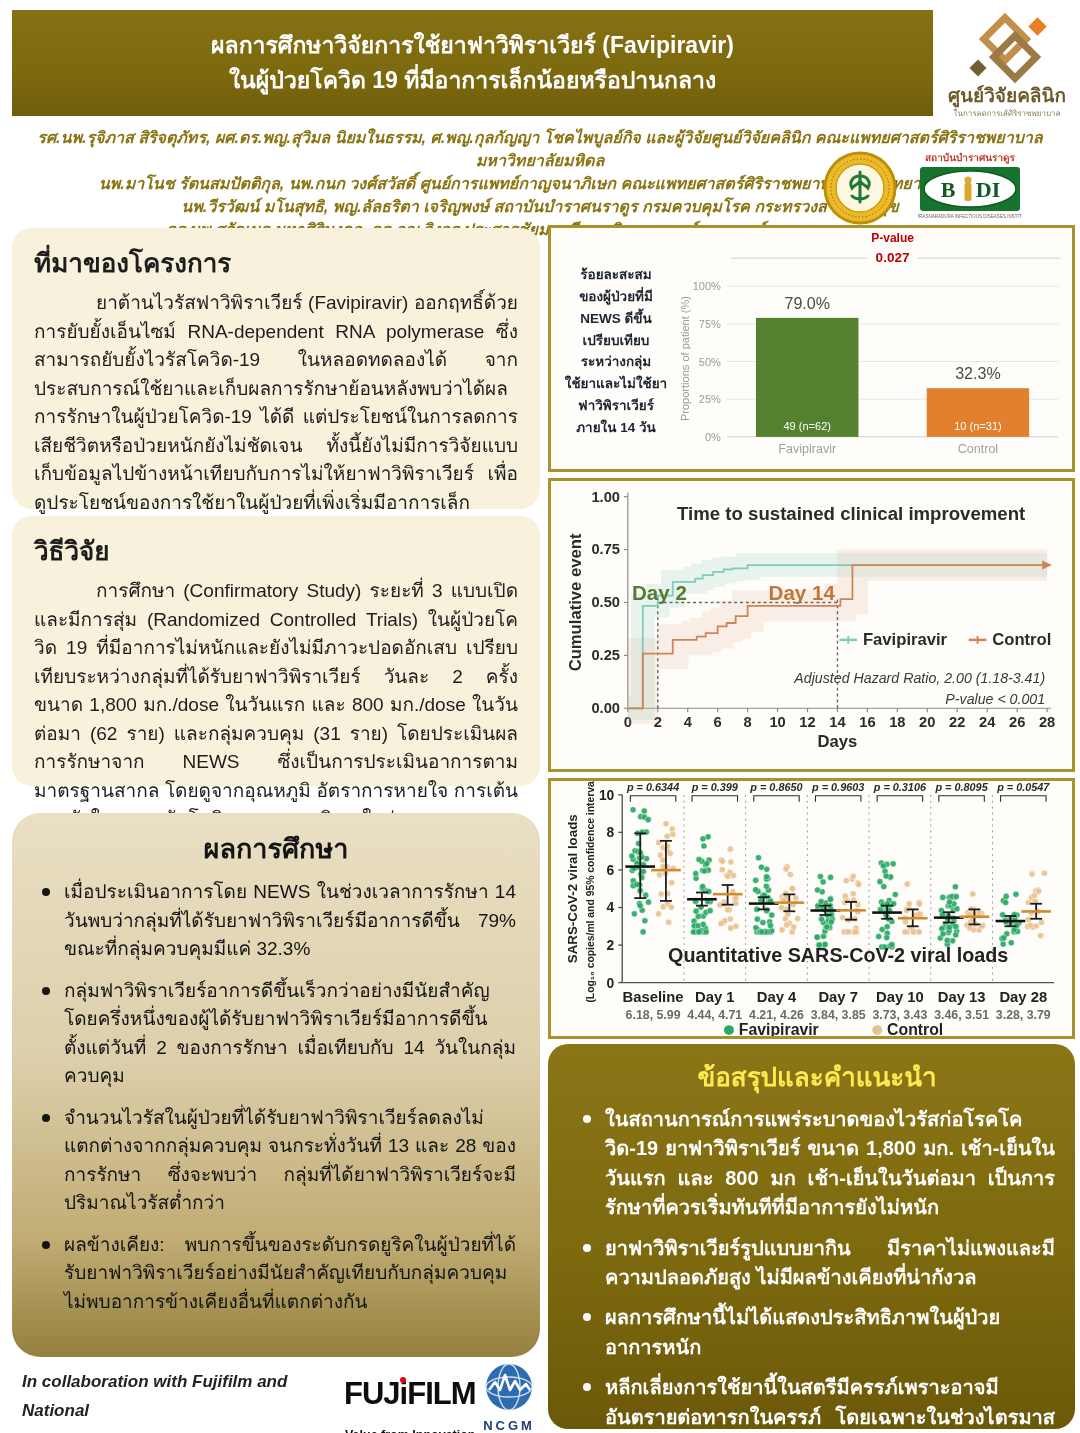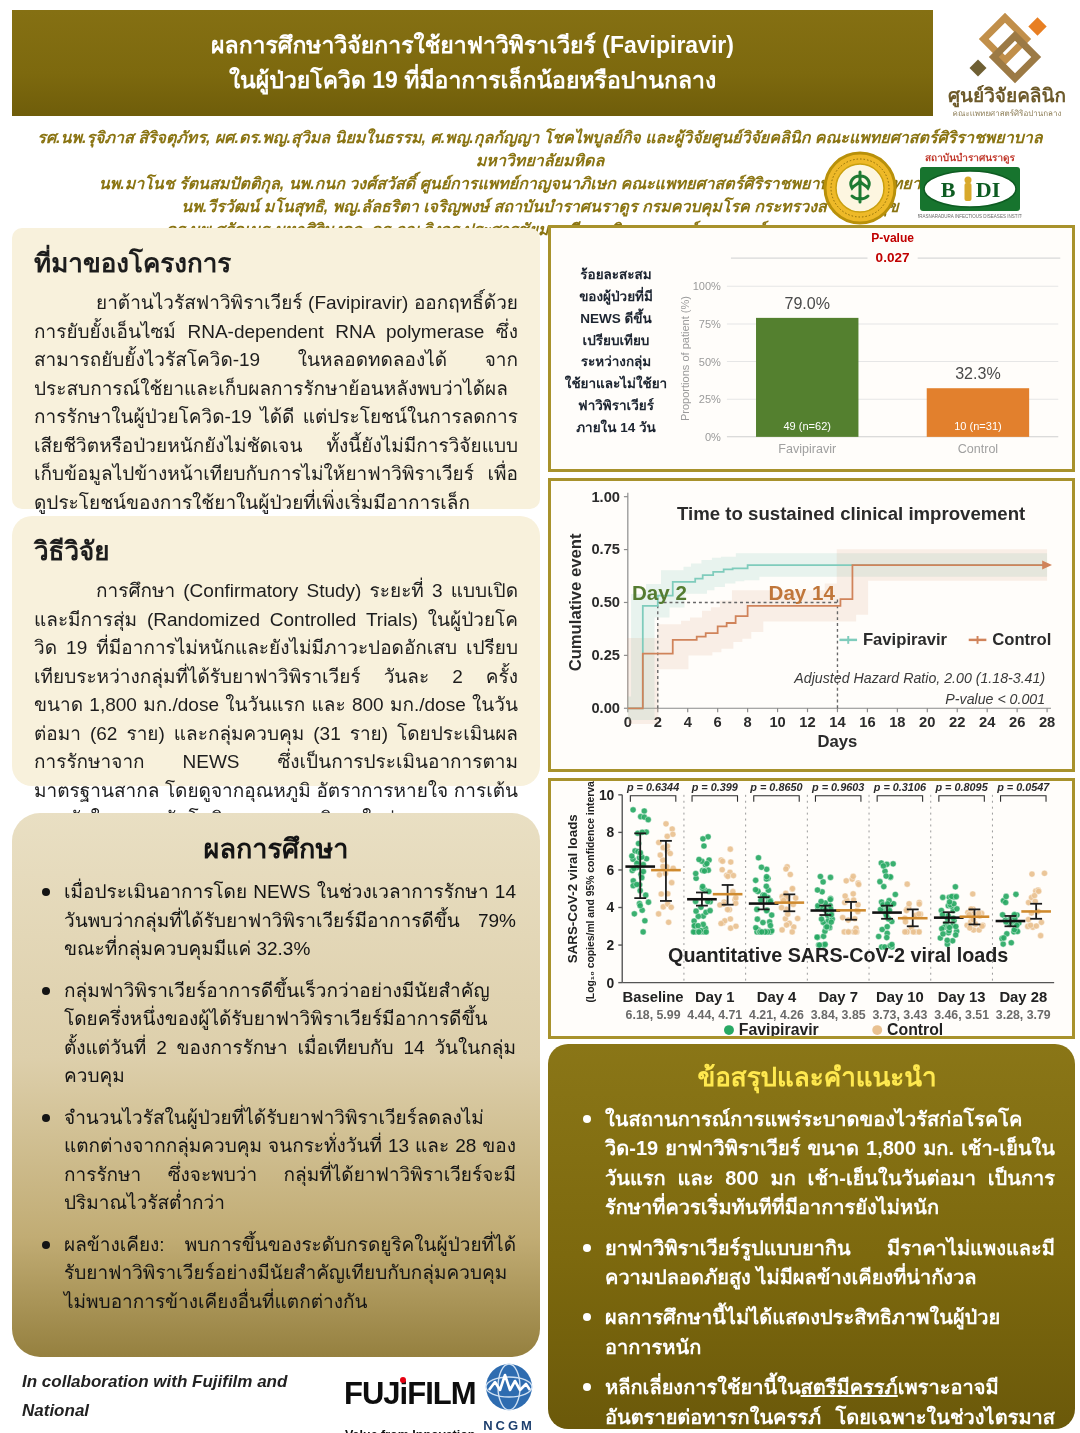--- a/index.html
+++ b/index.html
@@ -16,21 +16,21 @@
   .brand .bsub{font-size:8px;color:#8a7a52;margin-top:1px;}
   .authors{position:absolute;left:0;top:126px;width:1080px;text-align:center;
     color:#8a7412;font-style:italic;font-weight:600;font-size:16px;line-height:23px;}
   .org-logos{position:absolute;left:822px;top:150px;display:flex;gap:20px;align-items:flex-start;}
 
   
   .cream-box{position:absolute;left:12px;width:528px;background:#f8f1dc;border-radius:20px;
     padding:14px 22px 10px 22px;box-sizing:border-box;color:#1d1d1d;}
   .cream-box h2{margin:0 0 6px 0;font-size:26px;font-weight:700;}
   .cream-box p{margin:0;font-size:19px;line-height:1.5;text-indent:62px;text-align:justify;font-weight:500;}
-  #box-background{top:228px;height:281px;border-radius:10px;}
+  #box-background{top:228px;height:281px;}
   #box-methods{top:516px;height:270px;}
   #box-results{top:813px;height:544px;left:12px;width:528px;position:absolute;box-sizing:border-box;
     background:linear-gradient(180deg,#e9dfc3 0%,#ddcfab 45%,#c1ac74 78%,#95803f 100%);
     border-radius:28px;padding:12px 24px 10px 24px;color:#141414;}
   #box-results h2{margin:2px 0 8px 0;font-size:27px;font-weight:700;text-align:center;}
   .rlist{list-style:none;margin:0;padding:0;}
   .rlist li{position:relative;padding-left:28px;margin-bottom:13px;font-size:19px;line-height:1.5;font-weight:500;text-align:justify;}
   .rlist li::before{content:"";position:absolute;left:6px;top:10px;width:8px;height:8px;border-radius:50%;background:#141414;}
 
   
@@ -56,21 +56,21 @@
   .km-canvas,.scatter-canvas{width:100%;height:100%;}
 
   
   #box-conclusions{position:absolute;left:548px;top:1044px;width:527px;height:385px;
     background:linear-gradient(180deg,#8a7617 0%,#7d690e 55%,#6b590a 100%);
     border-radius:20px;box-sizing:border-box;padding:10px 20px 8px 31px;color:#fff;}
   #box-conclusions h2{margin:2px 0 8px 0;text-align:center;font-size:26px;font-weight:700;color:#ffe94f;}
   .clist{list-style:none;margin:0;padding:0;}
   .clist li{position:relative;padding-left:26px;margin-bottom:11px;font-size:20px;line-height:1.47;font-weight:600;text-align:justify;}
   .clist li::before{content:"";position:absolute;left:4px;top:10px;width:8px;height:8px;border-radius:50%;background:#fff;}
-  .clist .u{text-decoration:underline;}
+  .clist .u{}
 </style>
 </head>
 <body>
 
 <div class="page">
 
   <div class="title-band">
     <div class="t1">ผลการศึกษาวิจัยการใช้ยาฟาวิพิราเวียร์ (Favipiravir)</div>
     <div class="t2">ในผู้ป่วยโควิด 19 ที่มีอาการเล็กน้อยหรือปานกลาง</div>
   </div>
@@ -78,21 +78,21 @@
   <div class="brand">
     <svg width="100" height="72" viewBox="0 0 100 72">
       <g fill="none" stroke-linejoin="miter">
         <rect x="33" y="12" width="30" height="30" transform="rotate(45 48 27)" stroke="#c18f4a" stroke-width="7"></rect>
         <rect x="43" y="30" width="30" height="30" transform="rotate(45 58 45)" stroke="#9c7a45" stroke-width="7"></rect>
         <rect x="74" y="8" width="13" height="13" transform="rotate(45 80.5 14.5)" fill="#e87f22" stroke="none"></rect>
         <rect x="15" y="50" width="12" height="12" transform="rotate(45 21 56)" fill="#6f5f33" stroke="none"></rect>
       </g>
     </svg>
     <div class="bname">ศูนย์วิจัยคลินิก</div>
-    <div class="bsub">คณะแพทยศาสตร์ศิริอปานกลาง</div>
+    <div class="bsub">ในการลดการเส์ศิริราชพยาบาล</div>
   </div>
 
   <div class="authors">
     <div>รศ.นพ.รุจิภาส สิริจตุภัทร, ผศ.ดร.พญ.สุวิมล นิยมในธรรม, ศ.พญ.กุลกัญญา โชคไพบูลย์กิจ และผู้วิจัยศูนย์วิจัยคลินิก คณะแพทยศาสตร์ศิริราชพยาบาล มหาวิทยาลัยมหิดล</div>
     <div>นพ.มาโนช รัตนสมปัตติกุล, นพ.กนก วงศ์สวัสดิ์ ศูนย์การแพทย์กาญจนาภิเษก คณะแพทยศาสตร์ศิริราชพยาบาล มหาวิทยาลัยมหิดล</div>
     <div>นพ.วีรวัฒน์ มโนสุทธิ, พญ.ลัลธริตา เจริญพงษ์ สถาบันบำราศนราดูร กรมควบคุมโรค กระทรวงสาธารณสุข</div>
     <div>ดร.นพ.สุรัคเมธ มหาศิริมงคล, ดร.ภญ.อิงอร ประสารชัยมนตรี กรมวิทยาศาสตร์การแพทย์ กระทรวงสาธารณสุข</div>
   </div>
 
   <div class="org-logos">

